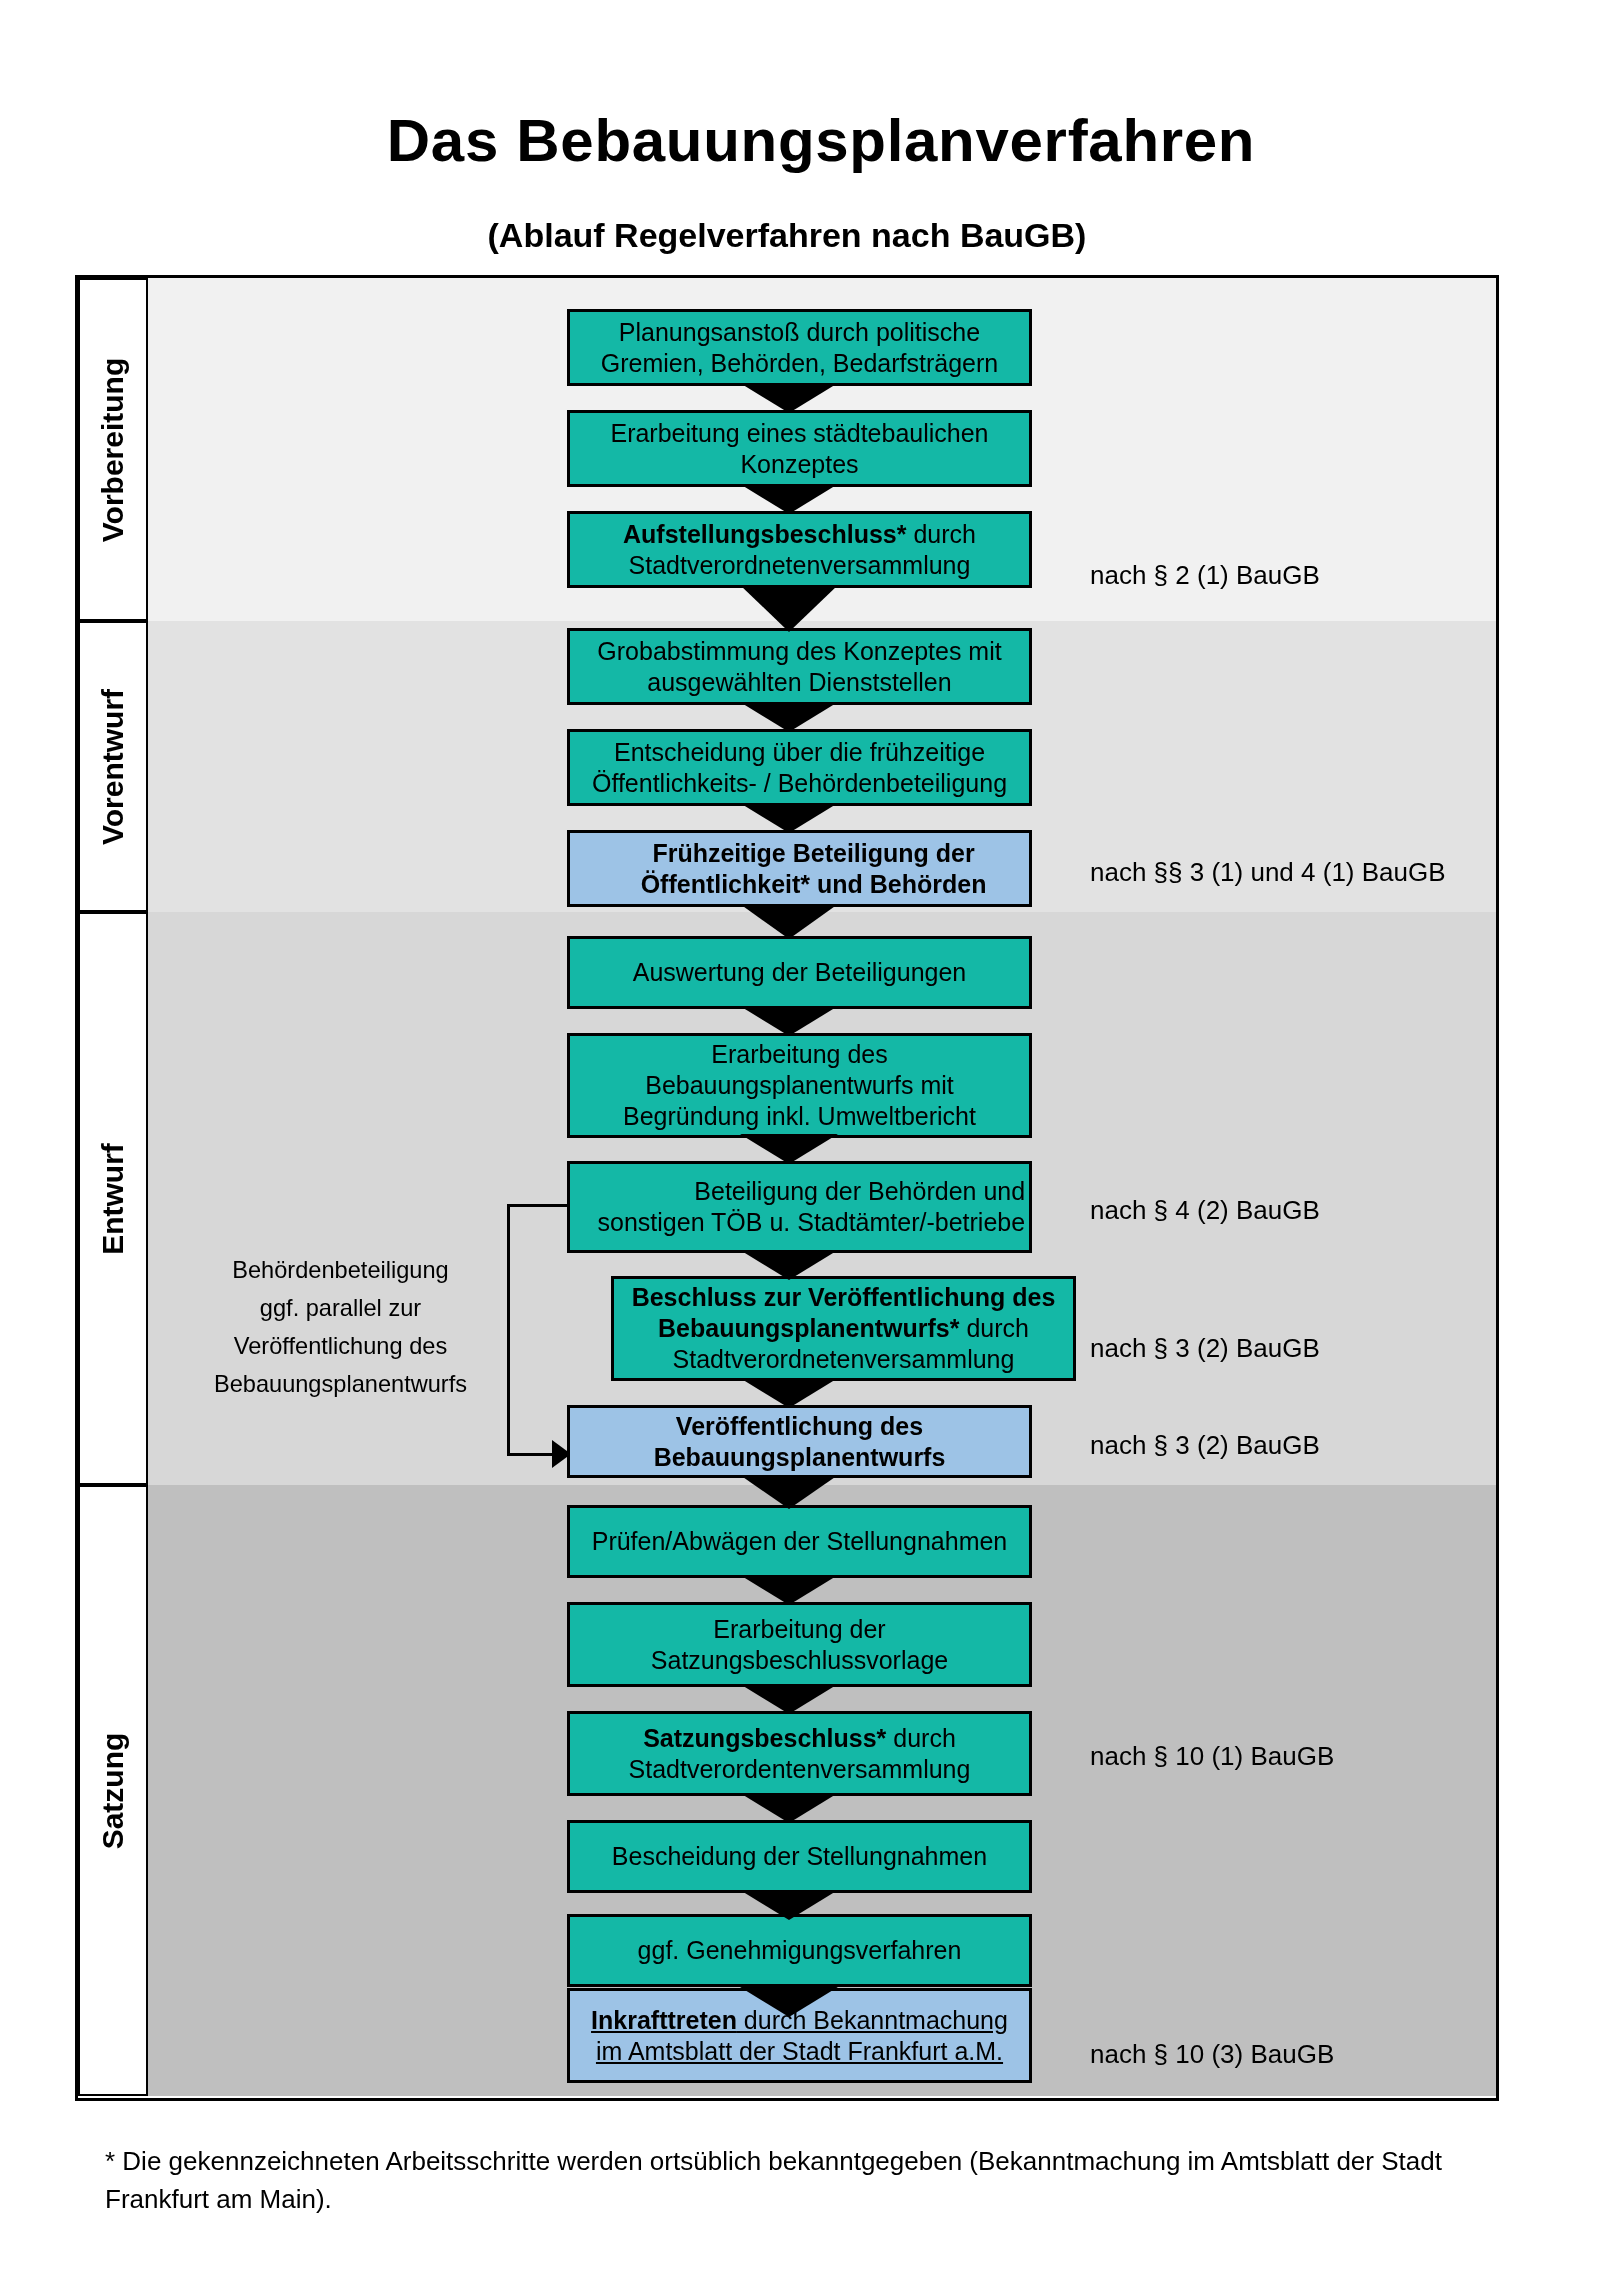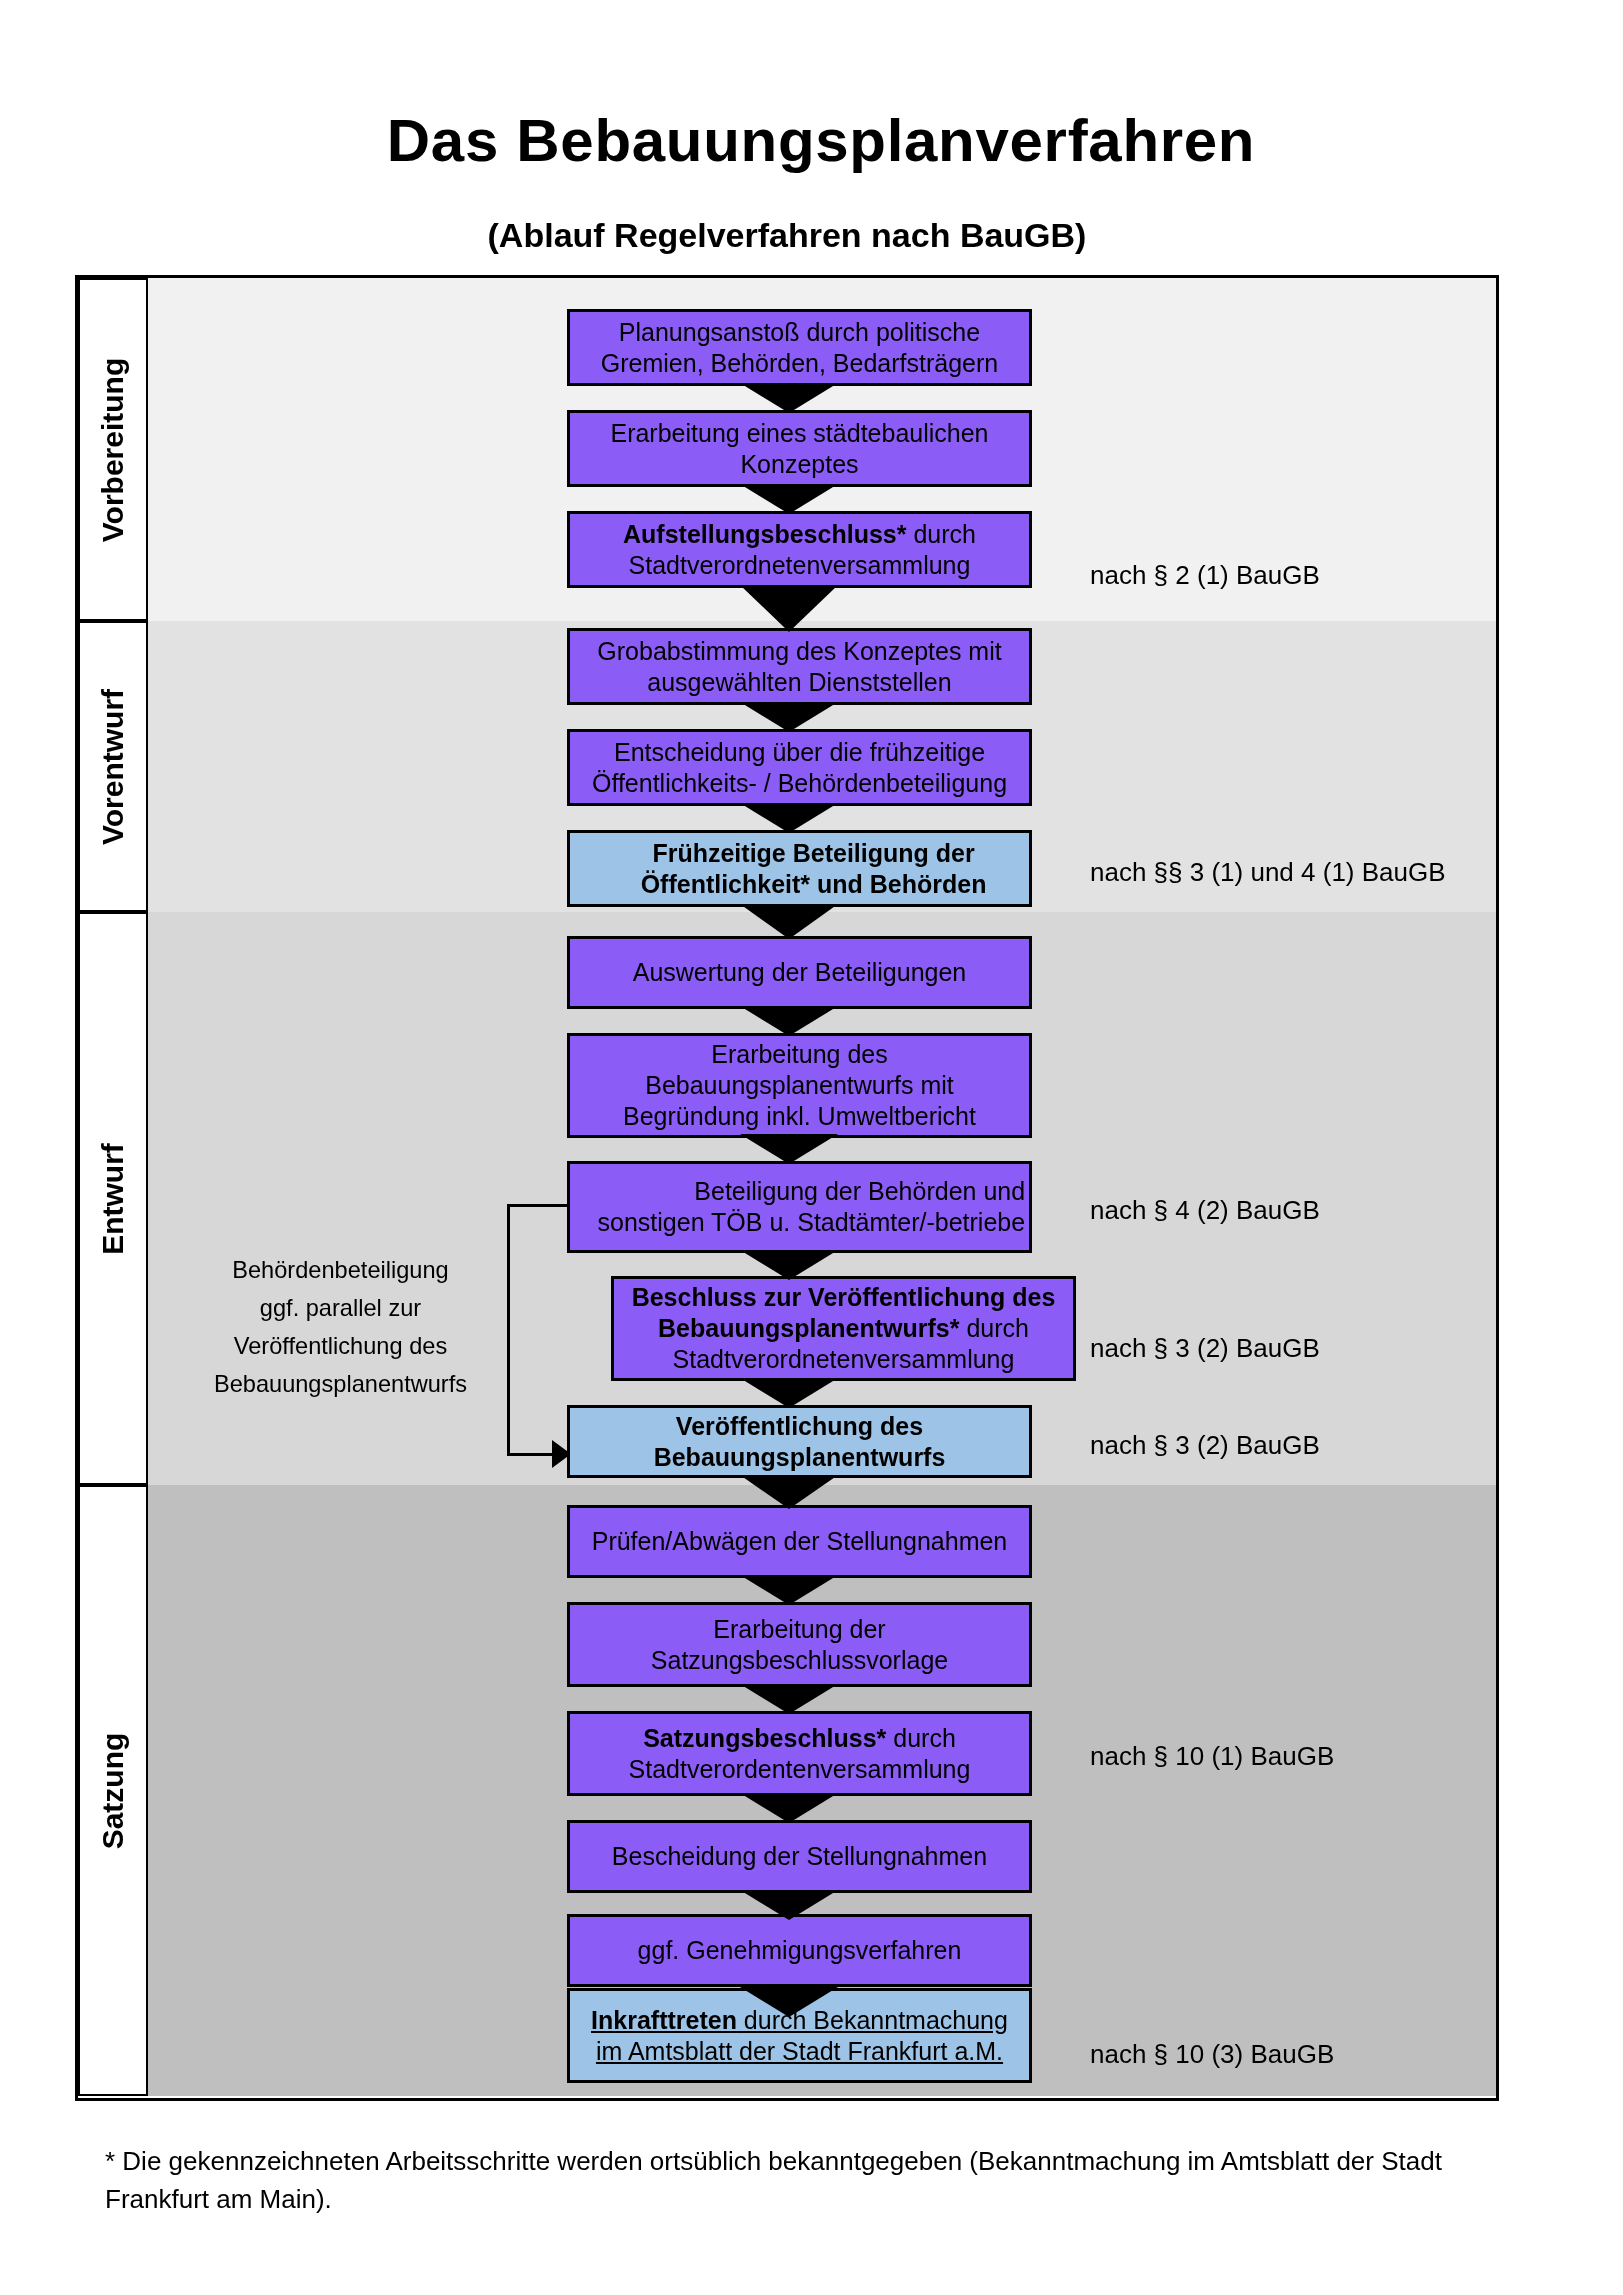--- a/index.html
+++ b/index.html
@@ -8,21 +8,21 @@
   .page-subtitle{position:absolute;left:0;top:216px;width:1574px;text-align:center;font-size:34px;font-weight:bold;}
   .frame{position:absolute;left:75px;top:275px;width:1424px;height:1826px;border:3.9px solid #000;box-sizing:border-box;display:flex;flex-direction:column;}
   .section-row{display:flex;flex:none;}
   .label-cell{width:70px;flex:none;box-sizing:border-box;border:2.6px solid #000;background:#fff;display:flex;align-items:center;justify-content:center;overflow:hidden;}
   .label-text{transform:rotate(-90deg);white-space:nowrap;font-weight:bold;font-size:30px;}
   .section-bg{flex:1;}
   .bg-vorbereitung{background:#f1f1f1;}
   .bg-vorentwurf{background:#e2e2e2;}
   .bg-entwurf{background:#d7d7d7;}
   .bg-satzung{background:#bfbfbf;}
-  .flow-box{position:absolute;left:567px;width:465px;box-sizing:border-box;border:3.9px solid #000;background:#8b5cf6;display:flex;flex-direction:column;align-items:center;justify-content:center;text-align:center;font-size:25px;line-height:31px;padding:1.3px 3.9px;z-index:3;}
+  .flow-box{position:absolute;left:567px;width:465px;box-sizing:border-box;border:3.9px solid #000;background:#14b8a6;display:flex;flex-direction:column;align-items:center;justify-content:center;text-align:center;font-size:25px;line-height:31px;padding:1.3px 3.9px;z-index:3;}
   .flow-box.highlight{background:#9dc3e6;}
   .flow-box .b{font-weight:bold;}
   .flow-arrow{position:absolute;width:0;height:0;z-index:4;}
   .legal-ref{position:absolute;left:1090px;font-size:26px;white-space:nowrap;z-index:3;}
   .side-note{position:absolute;left:177px;top:1251px;width:327px;text-align:center;font-size:23.6px;line-height:38px;z-index:3;}
   .conn{position:absolute;background:#000;z-index:2;}
   .conn-arrowhead{position:absolute;width:0;height:0;border-top:14.4px solid transparent;border-bottom:14.4px solid transparent;border-left:19.6px solid #000;z-index:2;}
   .footnote{position:absolute;left:105px;top:2142px;width:1407px;font-size:26px;line-height:38px;}
 </style>
 </head>

